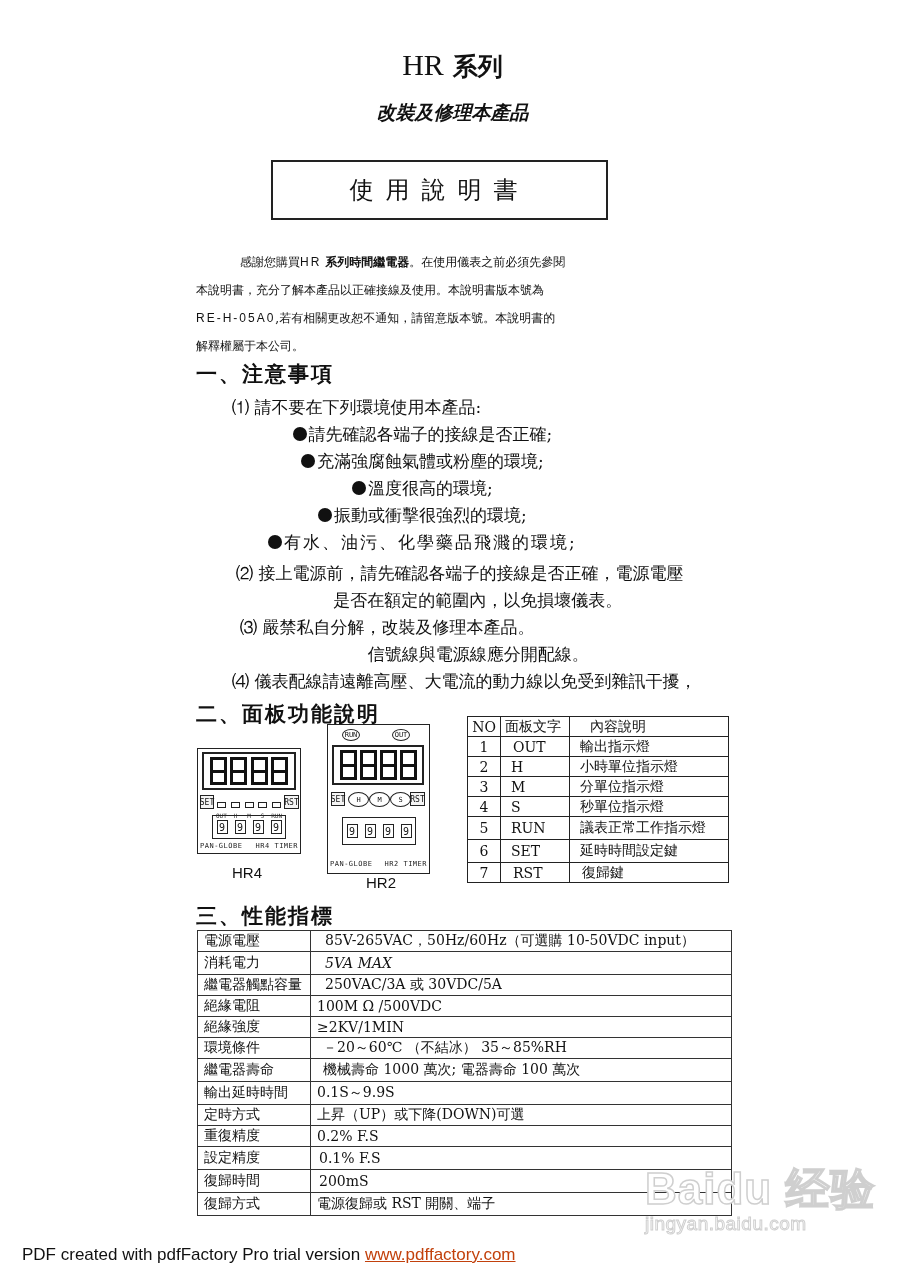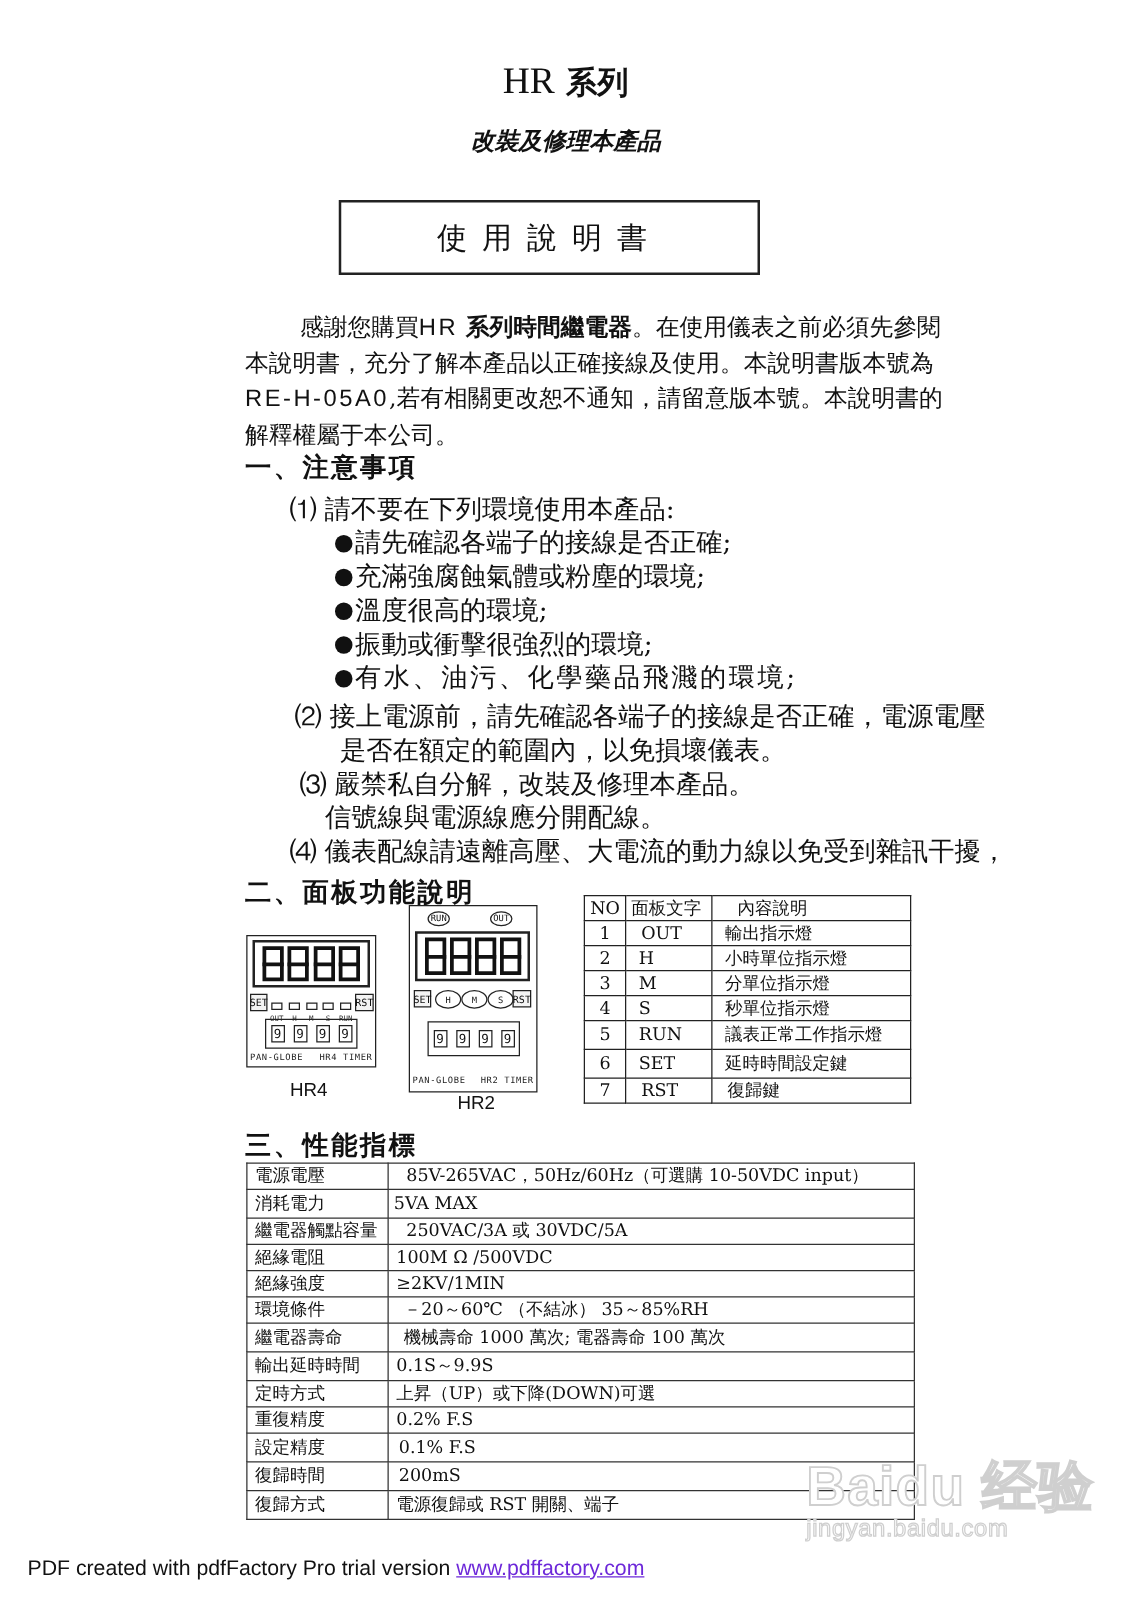--- a/index.html
+++ b/index.html
@@ -5,25 +5,25 @@
   html, body { margin:0; padding:0; background:#fff; }
   body { width:905px; height:1280px; position:relative; overflow:hidden;
          font-family:"DejaVu Serif", "Liberation Serif", serif; color:#111; }
   .abs { position:absolute; }
   .title { left:0; width:905px; top:48px; text-align:center; font-size:28px; }
   .title .en { font-family:"Liberation Serif", serif; font-weight:normal; font-size:30px; }
   .title .cn { font-weight:bold; font-family:"DejaVu Sans", sans-serif; font-size:25px; }
   .subtitle { left:0; width:905px; top:100px; text-align:center; font-size:19px; font-style:italic; font-weight:bold; }
   .manual-box { left:271px; top:160px; width:337px; height:60px; border:2px solid #222; box-sizing:border-box;
                 display:flex; align-items:center; justify-content:center; font-size:24px; letter-spacing:12px; }
-  .intro { left:196px; top:248px; width:548px; font-size:19px; line-height:28px; }
+  .intro { left:196px; top:248px; width:548px; font-size:12px; line-height:28px; }
   .mono { font-family:"Liberation Sans", sans-serif; letter-spacing:2px; }
   .bold { font-weight:bold; font-family:"DejaVu Sans", sans-serif; }
   .section-h { font-family:"DejaVu Sans", sans-serif; font-weight:bold; font-size:21px; letter-spacing:2px; }
-  .list-block { font-size:21px; line-height:27px; }
+  .list-block { font-size:17px; line-height:27px;text-align:center; }
   .para-line { white-space:nowrap; }
   .bullet-dot { display:inline-block; width:14px; height:14px; border-radius:50%; background:#111; margin-right:2px; vertical-align:-1px; }
   
   table.panel { border-collapse:collapse; font-size:14px; }
   table.panel td { border:1.5px solid #222; padding:0 4px; height:19px; }
   table.spec { border-collapse:collapse; font-size:14px; }
   table.spec td { border:1.5px solid #333; padding:0 6px; height:20px; white-space:nowrap; }
   
   .dev { border:1.5px solid #222; box-sizing:border-box; font-family:"DejaVu Sans Mono", monospace; }
   .lcd { border:2px solid #222; box-sizing:border-box; display:flex; justify-content:space-around; align-items:center;
@@ -32,21 +32,21 @@
   .seg::after { content:""; position:absolute; left:-3px; right:-3px; top:45%; border-top:3px solid #111; }
   .small-btn { border:1.5px solid #222; font-size:8px; display:flex; align-items:center; justify-content:center; box-sizing:border-box; background:#f4f4f4; }
   .led { width:9px; height:6px; border:1.5px solid #222; box-sizing:border-box; display:inline-block; }
   .led-label { font-size:6px; color:#333; }
   .oval { border:1.5px solid #222; border-radius:50%; font-size:7px; display:flex; align-items:center; justify-content:center; box-sizing:border-box; }
   .dial-box { border:1.5px solid #222; box-sizing:border-box; }
   .dial { border:1.5px solid #222; width:11px; height:14px; font-size:10px; display:flex; align-items:center; justify-content:center; box-sizing:border-box; position:relative; }
   .brand { font-size:7px; color:#222; letter-spacing:0.5px; white-space:nowrap; }
   .cap { font-family:"Liberation Sans", sans-serif; font-size:15px; }
   .footer { left:22px; top:1245px; font-family:"Liberation Sans", sans-serif; font-size:17px; color:#111; }
-  .footer a { color:#6d28d9; text-decoration:underline; }
+  .footer a { color:#c2410c; text-decoration:underline; }
   .watermark { left:645px; top:1160px; font-family:"Liberation Sans", sans-serif; color:#e6e6e6; }
   .wm-main { font-size:44px; font-weight:bold; color:#fff; -webkit-text-stroke:1.5px #cfcfcf; letter-spacing:1px; }
   .wm-sub { font-size:19px; color:#fff; -webkit-text-stroke:1px #cfcfcf; margin-top:-6px; letter-spacing:0.5px; }
 </style>
 </head>
 <body>
 
 <div class="abs title">
   <span class="en">HR</span>
   <span class="cn">系列</span>
@@ -198,21 +198,21 @@
 <div class="abs section-h" style="left:196px; top:902px;">三、性能指標</div>
 
 <table class="abs spec" style="left:197px; top:930px; width:535px;">
   <tbody>
       <tr>
         <td style="width:100px;">電源電壓</td>
         <td style="padding-left:14px;">85V-265VAC，50Hz/60Hz（可選購 10-50VDC  input）</td>
       </tr>
   <tr>
         <td style="height:22px;">消耗電力</td>
-        <td style="padding-left:4px;">5VA   MAX</td>
+        <td style="padding-left:14px;font-style:italic;">5VA   MAX</td>
       </tr>
   <tr>
         <td>繼電器觸點容量</td>
         <td style="padding-left:14px;">250VAC/3A 或 30VDC/5A</td>
       </tr>
   <tr>
         <td>絕緣電阻</td>
         <td>100M Ω /500VDC</td>
       </tr>
   <tr>

